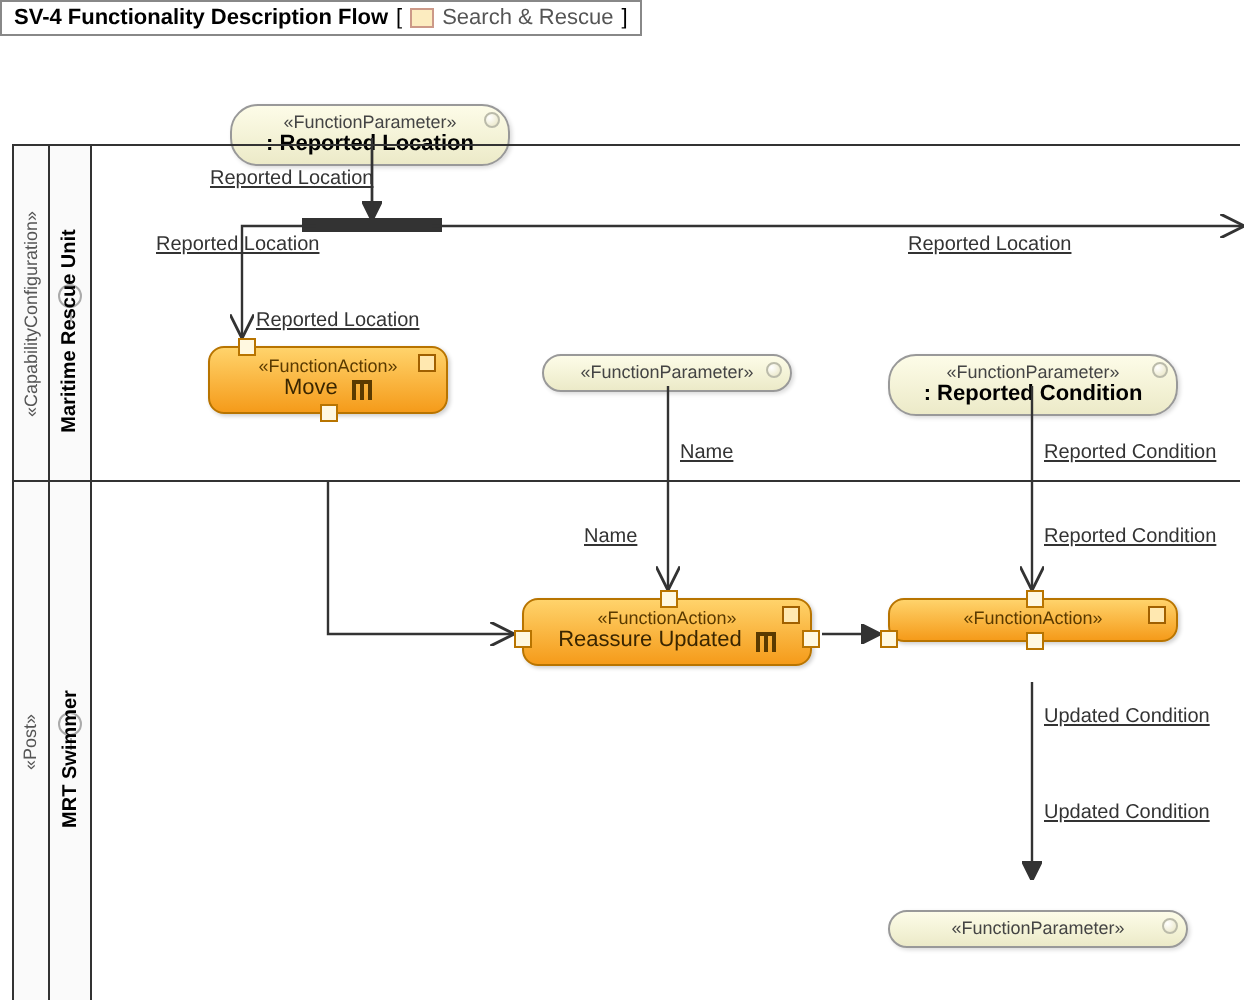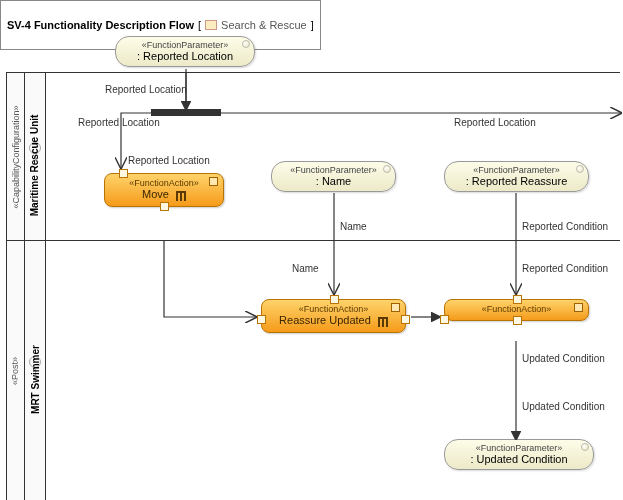--- a/index.html
+++ b/index.html
@@ -11,21 +11,21 @@
     width: 623px;
     height: 500px;
     overflow: hidden;
     position: relative;
   }
   .title-tab {
     position: absolute;
     top: 0; left: 0;
     border: 1px solid #888;
     border-bottom: 1px solid #888;
-    padding: 18px 6px;
+    padding: 2px 6px;
     background: #fff;
     display: flex;
     align-items: center;
     gap: 4px;
     font-size: 11px;
   }
   .title-tab .title { font-weight: bold; }
   .title-tab .tab-icon {
     width: 12px; height: 10px;
     background: #fcecc0;
@@ -97,23 +97,24 @@
 
   .param-box {
     position: absolute;
     background: linear-gradient(to bottom, #fdfce8, #eceac8);
     border: 1px solid #999;
     border-radius: 14px;
     padding: 3px 6px 4px 6px;
     text-align: center;
     min-width: 110px;
     box-shadow: 1px 1px 2px rgba(0,0,0,0.15);
+    margin-top: 16px;
   }
   .param-box .stereo { font-size: 9px; color: #444; }
-  .param-box .name { font-weight: normal; font-size: 11px; }
+  .param-box .name { font-weight: bold; font-size: 11px; }
   .param-box .corner-dot {
     position: absolute;
     top: 3px; right: 4px;
     width: 8px; height: 8px;
     border: 1px solid #bba;
     border-radius: 50%;
     background: radial-gradient(circle at 30% 30%, #fff, #e8e4c0);
   }
 
   .action-box {
@@ -167,20 +168,21 @@
     background: #333;
     width: 70px;
     height: 7px;
   }
 
   .edge-label {
     position: absolute;
     font-size: 10px;
     color: #333;
     white-space: nowrap;
+    text-decoration: underline;
   }
 
   svg.arrows {
     position: absolute;
     top: 0; left: 0;
     pointer-events: none;
   }
   svg.arrows line, svg.arrows path, svg.arrows polyline {
     stroke: #333;
     stroke-width: 1.2;
@@ -227,27 +229,26 @@
           <span>Move</span>
           <span class="rake"><span></span></span>
         </div>
         <span class="pin" style="top:-5px; left:14px;"></span>
         <span class="pin" style="bottom:-5px; left:55px;"></span>
       </div>
 
       <div class="param-box" style="left:225px; top:88px; width:125px;">
         <span class="corner-dot"></span>
         <div class="stereo">«FunctionParameter»</div>
-        <div class="name">: Name</div>
       </div>
 
       <div class="param-box" style="left:398px; top:88px; width:145px;">
         <span class="corner-dot"></span>
         <div class="stereo">«FunctionParameter»</div>
-        <div class="name">: Reported Reassure</div>
+        <div class="name">: Reported Condition</div>
       </div>
 
       <svg class="arrows" width="580" height="168">
         <defs>
           <marker id="ah" markerWidth="8" markerHeight="8" refX="7" refY="4" orient="auto">
             <path d="M0,0 L8,4 L0,8 z" class="arrowhead"></path>
           </marker>
           <marker id="oah" markerWidth="10" markerHeight="10" refX="9" refY="5" orient="auto">
             <path d="M0,0 L10,5 L0,10" class="open-arrow"></path>
           </marker>
@@ -298,21 +299,20 @@
         <span class="corner-link"></span>
         <div class="stereo">«FunctionAction»</div>
         <span class="pin" style="left:-5px; top:15px;"></span>
         <span class="pin" style="top:-5px; left:68px;"></span>
         <span class="pin" style="bottom:-5px; left:68px;"></span>
       </div>
 
       <div class="param-box" style="left:398px; top:198px; width:150px;">
         <span class="corner-dot"></span>
         <div class="stereo">«FunctionParameter»</div>
-        <div class="name">: Updated Condition</div>
       </div>
 
       <svg class="arrows" width="580" height="260">
         <defs>
           <marker id="ah2" markerWidth="8" markerHeight="8" refX="7" refY="4" orient="auto">
             <path d="M0,0 L8,4 L0,8 z" class="arrowhead"></path>
           </marker>
           <marker id="oah2" markerWidth="10" markerHeight="10" refX="9" refY="5" orient="auto">
             <path d="M0,0 L10,5 L0,10" class="open-arrow"></path>
           </marker>

